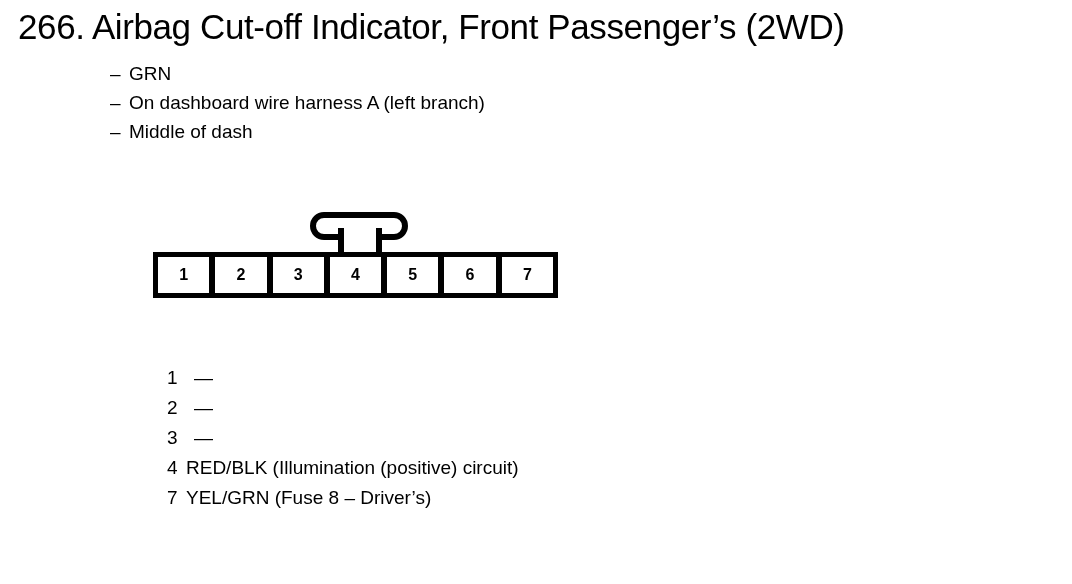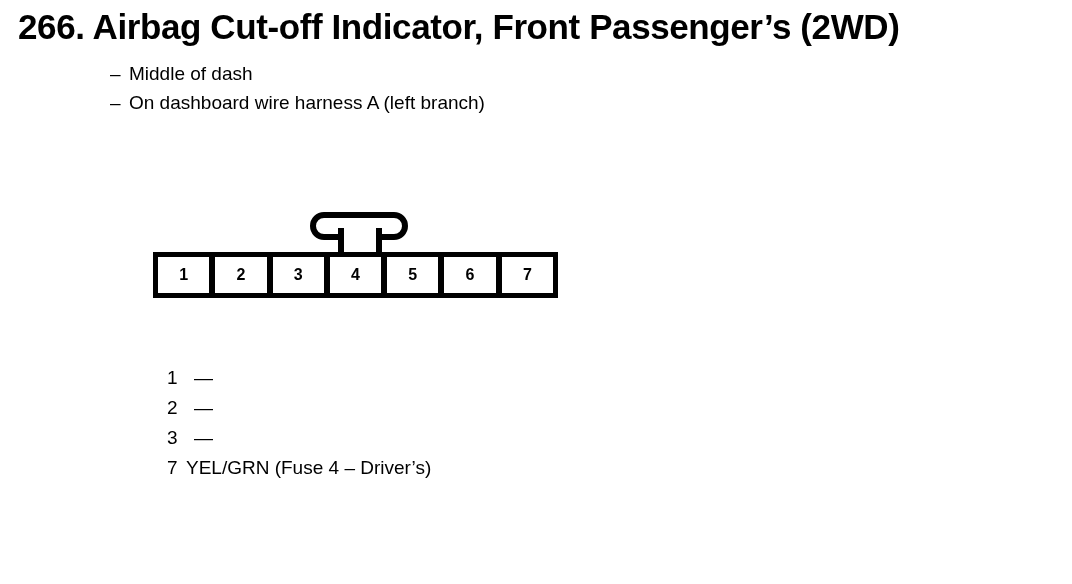--- a/index.html
+++ b/index.html
@@ -16,21 +16,21 @@
     color: #000000;
     -webkit-font-smoothing: none;
   }
 
   
   .page-title {
     position: absolute;
     left: 18px;
     top: 6px;
     font-size: 35px;
-    font-weight: bold;
+    font-weight: normal;
     letter-spacing: -0.4px;
     white-space: nowrap;
     line-height: 42px;
   }
 
   
   .spec-list {
     position: absolute;
     left: 110px;
     top: 59px;
@@ -141,24 +141,27 @@
     padding-left: 8px;
   }
 </style>
 </head>
 <body>
 
 <div class="page-title">266. Airbag Cut-off Indicator, Front Passenger’s (2WD)</div>
 
 <div class="spec-list">
   <span class="spec-row">
-    <span class="spec-dash">–</span><span>Middle of dash</span>
+    <span class="spec-dash">–</span><span>GRN</span>
   </span>
   <span class="spec-row">
     <span class="spec-dash">–</span><span>On dashboard wire harness A (left branch)</span>
+  </span>
+  <span class="spec-row">
+    <span class="spec-dash">–</span><span>Middle of dash</span>
   </span>
 </div>
 
 <div class="connector">
 
   <div class="conn-tab">
     <div class="tab-outer"></div>
     <div class="tab-notch"></div>
     <div class="tab-leg left"></div>
     <div class="tab-leg right"></div>
@@ -179,15 +182,18 @@
   <span class="legend-row">
     <span class="legend-num">1</span><span class="legend-desc empty">—</span>
   </span>
   <span class="legend-row">
     <span class="legend-num">2</span><span class="legend-desc empty">—</span>
   </span>
   <span class="legend-row">
     <span class="legend-num">3</span><span class="legend-desc empty">—</span>
   </span>
   <span class="legend-row">
-    <span class="legend-num">7</span><span class="legend-desc">YEL/GRN (Fuse 4 – Driver’s)</span>
+    <span class="legend-num">4</span><span class="legend-desc">RED/BLK (Illumination (positive) circuit)</span>
+  </span>
+  <span class="legend-row">
+    <span class="legend-num">7</span><span class="legend-desc">YEL/GRN (Fuse 8 – Driver’s)</span>
   </span>
 </div>
 
 </body></html>

